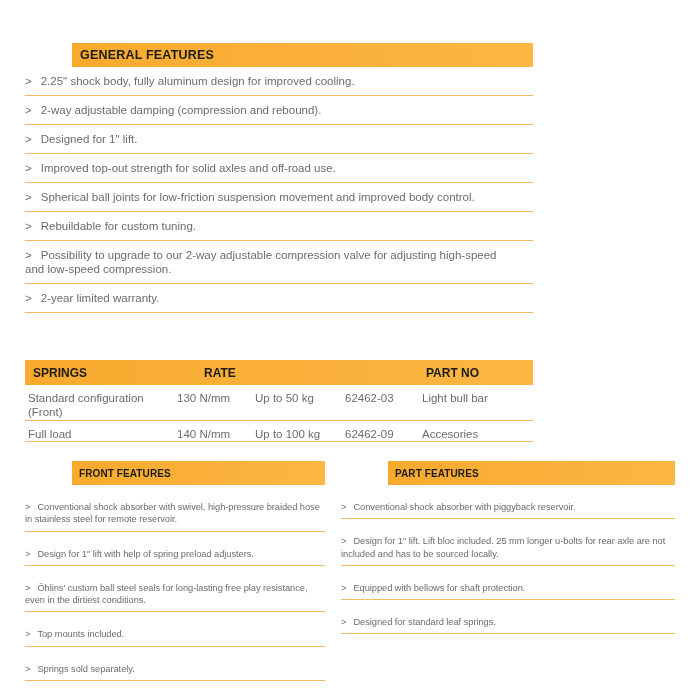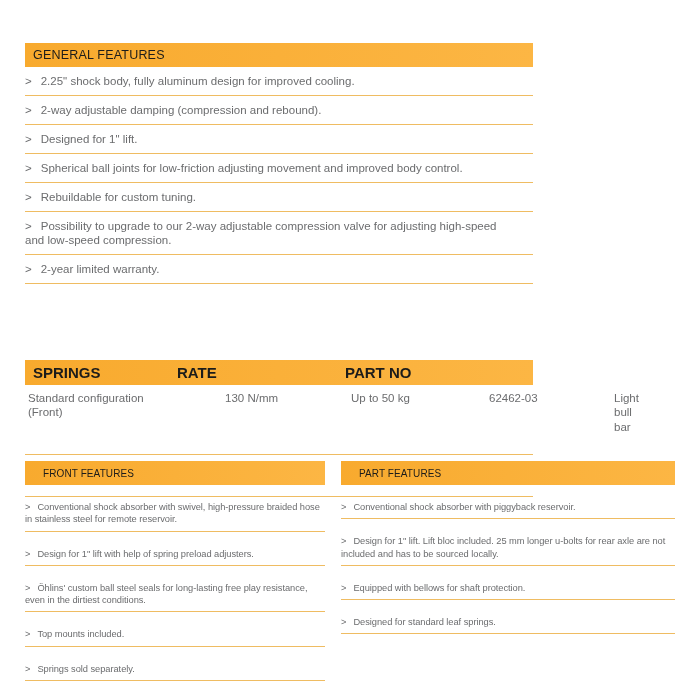--- a/index.html
+++ b/index.html
@@ -5,40 +5,40 @@
   :root{
     --bar-left:#F8AA2E; --bar-right:#FCB644; --divider:#EFBC62;
     --body-text:#6B6C6E; --heading-text:#1C1C1A; --background:#FFFFFF;
   }
   *{margin:0;padding:0;box-sizing:border-box;}
   html,body{background:#fff;}
   body{font-family:"Liberation Sans","DejaVu Sans",sans-serif;}
   .page{position:relative;width:700px;height:700px;background:var(--background);overflow:hidden;}
   .sec{position:absolute;}
   .bar{background:linear-gradient(90deg,var(--bar-left) 0%,var(--bar-right) 100%);
-       color:var(--heading-text);font-weight:normal;display:flex;align-items:center;}
+       color:var(--heading-text);font-weight:bold;display:flex;align-items:center;margin-left:47px;}
   .bar-lg{height:24px;font-size:12.5px;padding-left:8px;letter-spacing:.2px;}
-  .bar-sm{height:24px;font-size:10px;padding-left:18px;letter-spacing:.1px;}
+  .bar-sm{height:24px;font-size:10px;padding-left:7px;letter-spacing:.1px;}
   ul{list-style:none;}
   li{border-bottom:1px solid var(--divider);color:var(--body-text);}
   .glist li{padding:7px 0 7px;font-size:11.5px;line-height:1.22;}
   .slist li{padding:16px 0 5px;font-size:9.3px;line-height:1.32;letter-spacing:-0.05px;}
   .chev{margin-right:9px;}
   .slist .chev{margin-right:7px;}
   .wrap.narrow{max-width:472px;}
   
   .tgrid{display:grid;grid-template-columns:152px 78px 90px 77px 1fr;}
-  .tbar{height:25px;font-size:15px;font-weight:bold;color:var(--heading-text);
+  .tbar{height:25px;font-size:12px;font-weight:bold;color:var(--heading-text);
         background:linear-gradient(90deg,var(--bar-left) 0%,var(--bar-right) 100%);
-        align-items:center;}
+        align-items:center;gap:27px;}
   .tbar .h1{grid-column:1;padding-left:8px;}
   .tbar .h2{grid-column:2;}
   .tbar .h3{grid-column:4;}
   .trow{font-size:11.5px;line-height:1.25;color:var(--body-text);
-        border-bottom:1px solid var(--divider);padding:6px 0 20px;gap:48px;}
+        border-bottom:1px solid var(--divider);padding:6px 0 0;}
   .trow .c1{padding-left:3px;padding-right:10px;}
 </style>
 </head>
 <body>
 
 <div class="page">
 
   <section class="sec" style="left:25px;top:43px;width:508px;">
     <header class="bar bar-lg">
       <span>GENERAL FEATURES</span>
@@ -47,21 +47,24 @@
       <li>
           <div class="wrap"><span class="chev">&gt;</span><span>2.25" shock body, fully aluminum design for improved cooling.</span></div>
         </li>
       <li>
           <div class="wrap"><span class="chev">&gt;</span><span>2-way adjustable damping (compression and rebound).</span></div>
         </li>
       <li>
           <div class="wrap"><span class="chev">&gt;</span><span>Designed for 1" lift.</span></div>
         </li>
       <li>
-          <div class="wrap"><span class="chev">&gt;</span><span>Spherical ball joints for low-friction adjusting movement and improved body control.</span></div>
+          <div class="wrap"><span class="chev">&gt;</span><span>Improved top-out strength for solid axles and off-road use.</span></div>
+        </li>
+      <li>
+          <div class="wrap"><span class="chev">&gt;</span><span>Spherical ball joints for low-friction suspension movement and improved body control.</span></div>
         </li>
       <li>
           <div class="wrap"><span class="chev">&gt;</span><span>Rebuildable for custom tuning.</span></div>
         </li>
       <li>
           <div class="wrap narrow"><span class="chev">&gt;</span><span>Possibility to upgrade to our 2-way adjustable compression valve for adjusting high-speed and low-speed compression.</span></div>
         </li>
       <li>
           <div class="wrap"><span class="chev">&gt;</span><span>2-year limited warranty.</span></div>
         </li>

